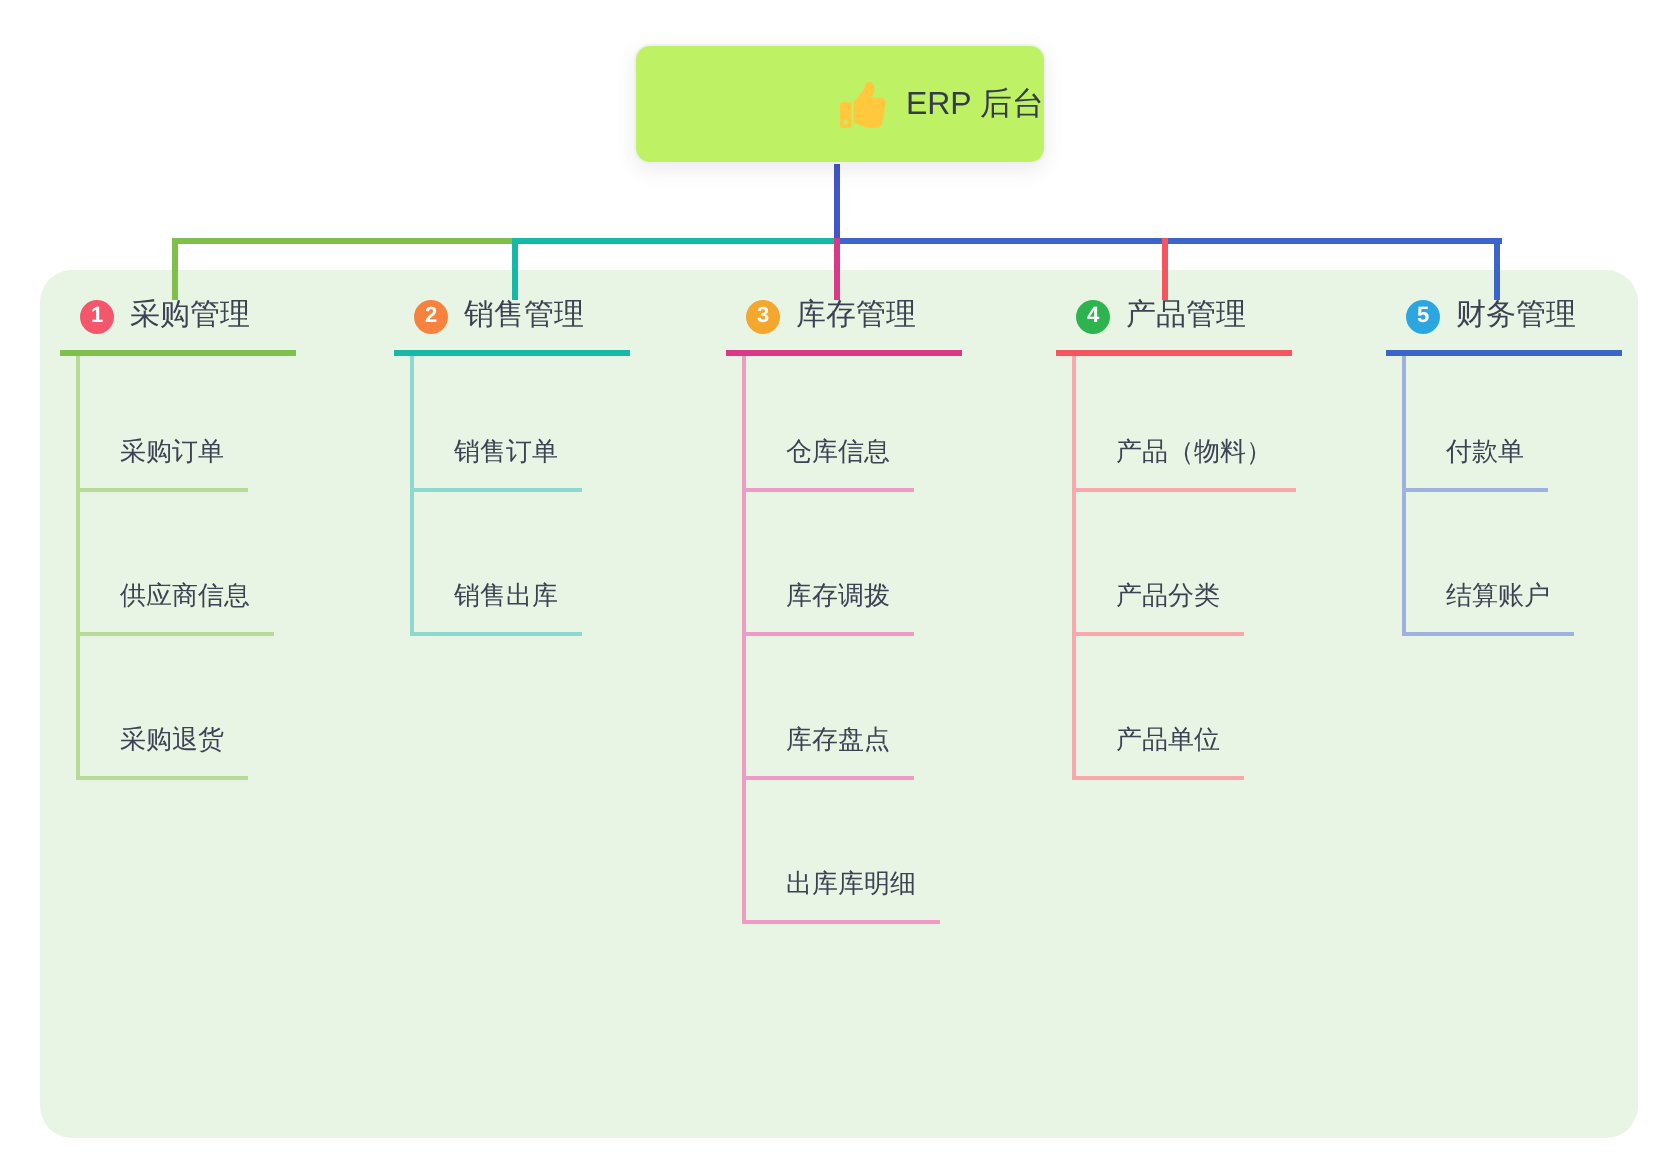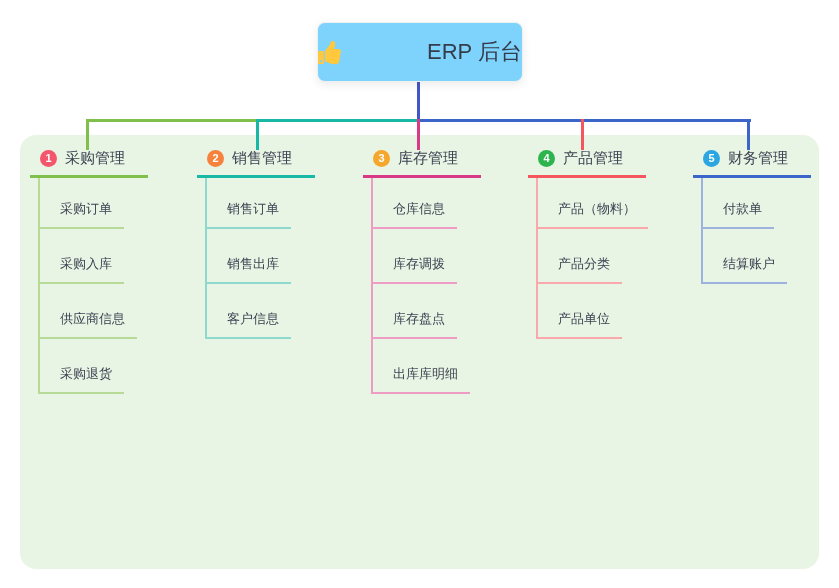--- a/index.html
+++ b/index.html
@@ -9,24 +9,24 @@
     position:relative; width:839px; height:588px; background:#ffffff; overflow:hidden;
   }
   
   .panel {
     position:absolute; left:20px; top:135px; width:799px; height:434px;
     background:#e9f5e4; border-radius:16px;
   }
   
   .root-card {
     position:absolute; left:317px; top:22px; width:206px; height:60px;
-    background:#7dd3fc; border:1px solid #f0f0f0; border-radius:8px;
+    background:#bef264; border:1px solid #f0f0f0; border-radius:8px;
     box-shadow:0 3px 10px rgba(0,0,0,0.08);
-    display:flex; align-items:center; justify-content:space-between; gap:10px;
-    font-size:22px; color:#353b4b; font-weight:500;
+    display:flex; align-items:center; justify-content:flex-end; gap:10px;
+    font-size:16px; color:#353b4b; font-weight:500;
   }
   .root-card .thumb { width:23px; height:23px; display:inline-block; }
   
   .hline { position:absolute; top:119px; height:3px; }
   .vdrop { position:absolute; top:119px; width:3px; height:31px; }
   .root-vline { position:absolute; left:417px; top:82px; width:3px; height:38px; }
   
   .column { position:absolute; top:148px; }
   .col-header {
     width:118px; display:flex; align-items:center; gap:8px;
@@ -38,21 +38,21 @@
     background:var(--badge); color:#ffffff; font-size:11px; font-weight:bold;
     display:inline-flex; align-items:center; justify-content:center; line-height:1;
   }
   .items {
     margin-left:8px; border-left:2px solid var(--light);
     display:flex; flex-direction:column; align-items:flex-start;
   }
   .item {
     height:55px; display:flex; align-items:flex-end;
     padding:0 12px 9px 20px; border-bottom:2px solid var(--light);
-    font-size:13px; color:#3c4252; white-space:nowrap; width:max-content;
+    font-size:13px; color:#3c4252; white-space:nowrap; width:max-content;margin-top:17px;
   }
   .items .item:first-child { height:51px; }
 </style>
 </head>
 <body>
 
 <div class="stage">
 
   <div class="panel" style="background: rgb(233, 245, 228);"></div>
 
@@ -75,35 +75,33 @@
     <span>ERP 后台</span>
   </div>
 
   <div class="column" style="left: 30px; --main: #7fbf4b; --light: #b7db97; --badge: #f4566c;">
     <div class="col-header">
       <span class="badge">1</span>
       <span>采购管理</span>
     </div>
     <div class="items">
       <div class="item">采购订单</div>
-      <div class="item">采购入库</div>
       <div class="item">供应商信息</div>
       <div class="item">采购退货</div>
     </div>
   </div>
 
   <div class="column" style="left: 197px; --main: #17b8a6; --light: #8ed9cd; --badge: #f6823e;">
     <div class="col-header">
       <span class="badge">2</span>
       <span>销售管理</span>
     </div>
     <div class="items">
       <div class="item">销售订单</div>
       <div class="item">销售出库</div>
-      <div class="item">客户信息</div>
     </div>
   </div>
 
   <div class="column" style="left: 363px; --main: #d93a87; --light: #ee9cc3; --badge: #f5a62c;">
     <div class="col-header">
       <span class="badge">3</span>
       <span>库存管理</span>
     </div>
     <div class="items">
       <div class="item">仓库信息</div>

